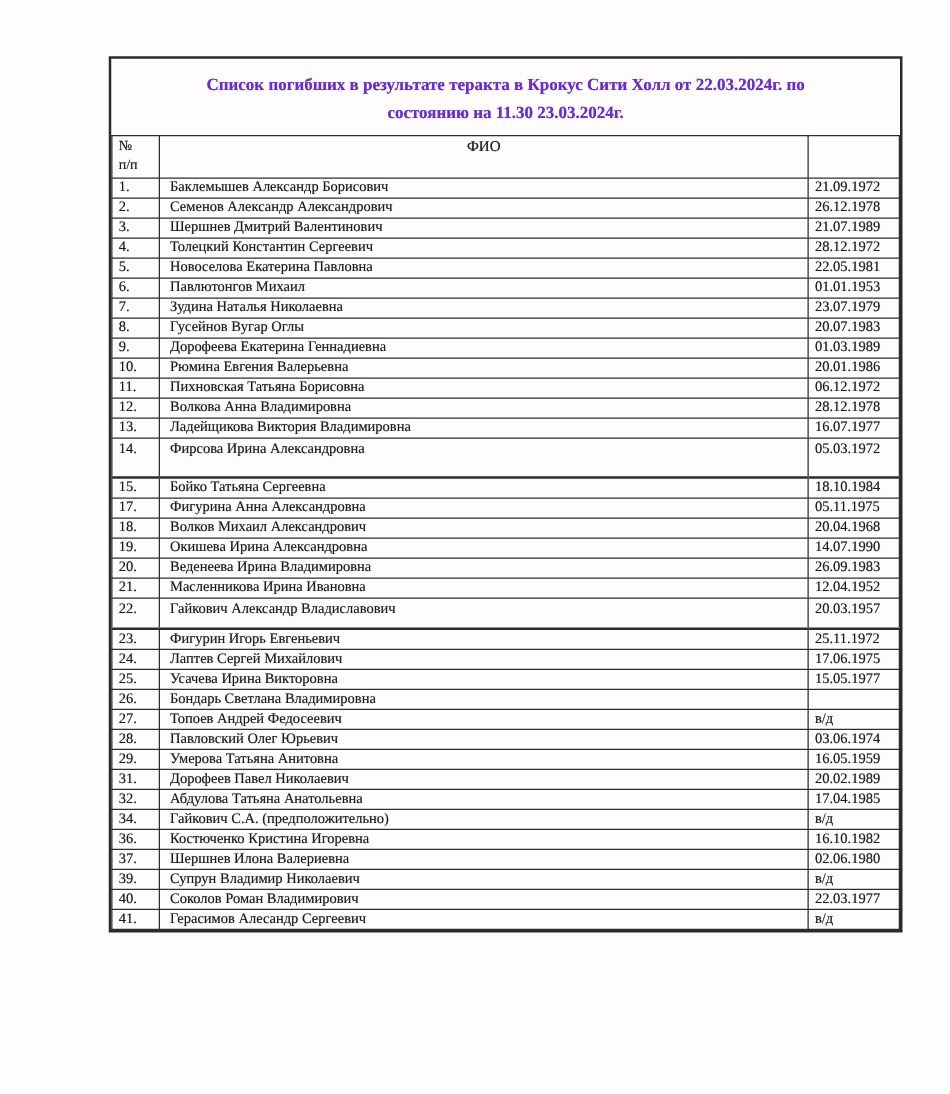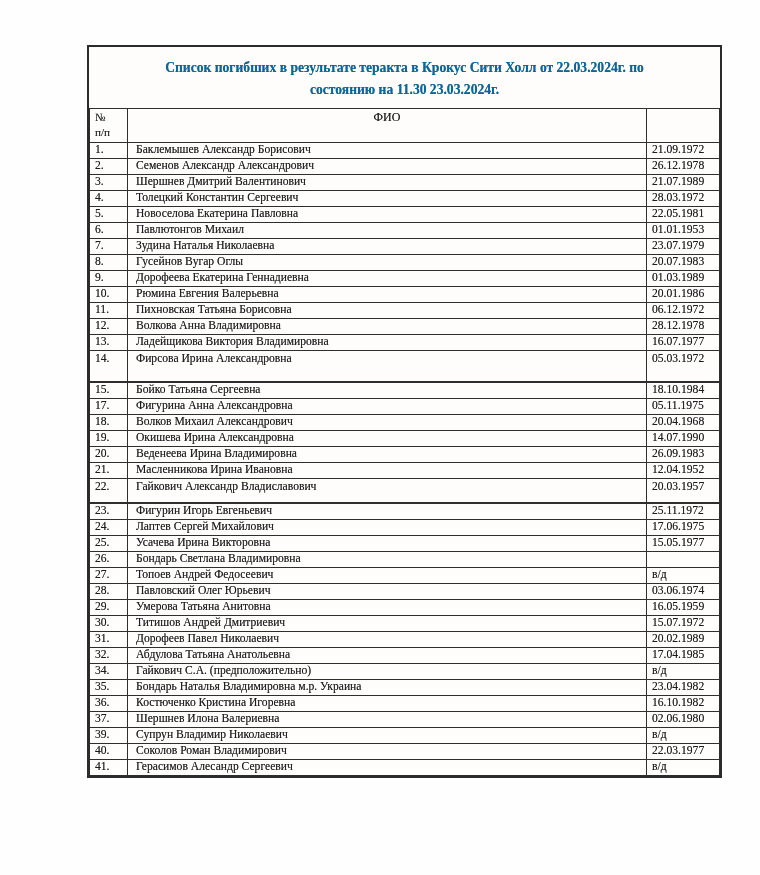--- a/index.html
+++ b/index.html
@@ -27,21 +27,21 @@
     box-sizing: border-box;
     color: #1c1c1c;
     text-shadow: 0 0 0.6px rgba(40,40,40,0.6);
   }
   .title {
     font-weight: bold;
     text-align: center;
     font-size: 13.6px;
     line-height: 1.6;
     padding: 10px 26px 7px 26px;
-    color: #0369a1;
+    color: #6d28d9;
   }
   .title span { display: block; }
   table {
     width: 100%;
     border-collapse: collapse;
     table-layout: fixed;
   }
   th, td {
     border: 1px solid #2e2e2e;
     font-size: 11.6px;
@@ -121,21 +121,21 @@
             <td class="dob">26.12.1978</td>
           </tr>
           <tr>
             <td class="num">3.</td>
             <td class="name">Шершнев Дмитрий Валентинович</td>
             <td class="dob">21.07.1989</td>
           </tr>
           <tr>
             <td class="num">4.</td>
             <td class="name">Толецкий Константин Сергеевич</td>
-            <td class="dob">28.03.1972</td>
+            <td class="dob">28.12.1972</td>
           </tr>
           <tr>
             <td class="num">5.</td>
             <td class="name">Новоселова Екатерина Павловна</td>
             <td class="dob">22.05.1981</td>
           </tr>
           <tr>
             <td class="num">6.</td>
             <td class="name">Павлютонгов Михаил</td>
             <td class="dob">01.01.1953</td>
@@ -244,45 +244,35 @@
             <td class="num">28.</td>
             <td class="name">Павловский Олег Юрьевич</td>
             <td class="dob">03.06.1974</td>
           </tr>
           <tr>
             <td class="num">29.</td>
             <td class="name">Умерова Татьяна Анитовна</td>
             <td class="dob">16.05.1959</td>
           </tr>
           <tr>
-            <td class="num">30.</td>
-            <td class="name">Титишов Андрей Дмитриевич</td>
-            <td class="dob">15.07.1972</td>
-          </tr>
-          <tr>
             <td class="num">31.</td>
             <td class="name">Дорофеев Павел Николаевич</td>
             <td class="dob">20.02.1989</td>
           </tr>
           <tr>
             <td class="num">32.</td>
             <td class="name">Абдулова Татьяна Анатольевна</td>
             <td class="dob">17.04.1985</td>
           </tr>
           <tr>
             <td class="num">34.</td>
             <td class="name">Гайкович С.А. (предположительно)</td>
             <td class="dob">в/д</td>
           </tr>
           <tr>
-            <td class="num">35.</td>
-            <td class="name">Бондарь Наталья Владимировна м.р. Украина</td>
-            <td class="dob">23.04.1982</td>
-          </tr>
-          <tr>
             <td class="num">36.</td>
             <td class="name">Костюченко Кристина Игоревна</td>
             <td class="dob">16.10.1982</td>
           </tr>
           <tr>
             <td class="num">37.</td>
             <td class="name">Шершнев Илона Валериевна</td>
             <td class="dob">02.06.1980</td>
           </tr>
           <tr>

